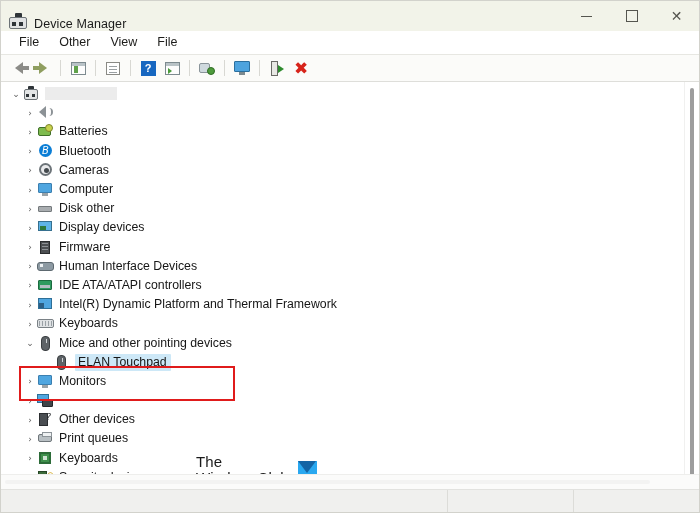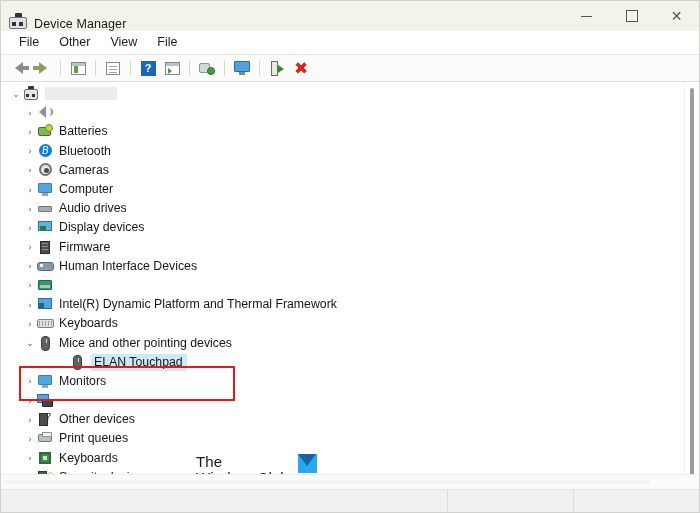--- a/index.html
+++ b/index.html
@@ -231,21 +231,21 @@
   }
   .row .ic {
     width: 17px; height: 15px;
     flex: 0 0 auto;
     margin-right: 5px;
     position: relative;
   }
   .row .lbl { line-height: 15px; }
   .lvl0 { padding-left: 8px; }
   .lvl1 { padding-left: 22px; }
-  .lvl2 { padding-left: 52px; margin-left: 16px; }
+  .lvl2 { padding-left: 52px; }
 
   .redacted {
     display: inline-block;
     width: 72px; height: 13px;
     background: #ececec;
   }
   .sel .lbl {
     background: #cde8f7;
     padding: 1px 4px 1px 3px;
     border-radius: 1px;
@@ -263,21 +263,21 @@
   }
 
   
   .watermark {
     position: absolute;
     left: 195px; top: 372px;
     z-index: 4;
     display: flex;
     flex-direction: column;
   }
-  .wm-row { display: flex; align-items: flex-start; }
+  .wm-row { display: flex; align-items: center; }
   .wm-text1 { font-size: 15px; color: #1a1a1a; line-height: 16px; letter-spacing:.1px;}
   .wm-text2 { font-size: 15px; color: #1a1a1a; line-height: 16px; letter-spacing:.1px;}
   .wm-logo {
     width: 19px; height: 19px;
     margin-left: 9px; margin-top: 0px;
     background: #29a8f0;
     position: relative;
     overflow: hidden;
     flex: 0 0 auto;
   }
@@ -533,21 +533,21 @@
             <i class="i-screen-b"></i>
           </span>
         <span class="lbl">Computer</span>
       </div>
 
       <div class="row lvl1">
         <span class="chev">›</span>
         <span class="ic">
             <i class="i-disk"></i>
           </span>
-        <span class="lbl">Audio drives</span>
+        <span class="lbl">Disk other</span>
       </div>
 
       <div class="row lvl1">
         <span class="chev">›</span>
         <span class="ic">
             <i class="i-disp"></i>
           </span>
         <span class="lbl">Display devices</span>
       </div>
 
@@ -565,20 +565,21 @@
             <i class="i-hid"></i>
           </span>
         <span class="lbl">Human Interface Devices</span>
       </div>
 
       <div class="row lvl1">
         <span class="chev">›</span>
         <span class="ic">
             <i class="i-ide"></i>
           </span>
+        <span class="lbl">IDE ATA/ATAPI controllers</span>
       </div>
 
       <div class="row lvl1">
         <span class="chev">›</span>
         <span class="ic">
             <i class="i-intel"></i>
           </span>
         <span class="lbl">Intel(R) Dynamic Platform and Thermal Framework</span>
       </div>
 

